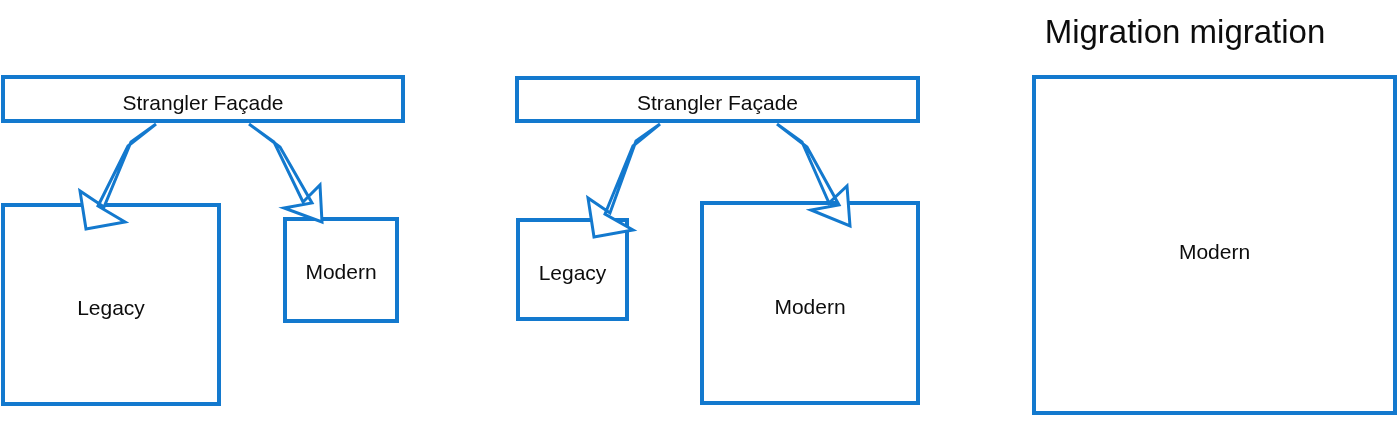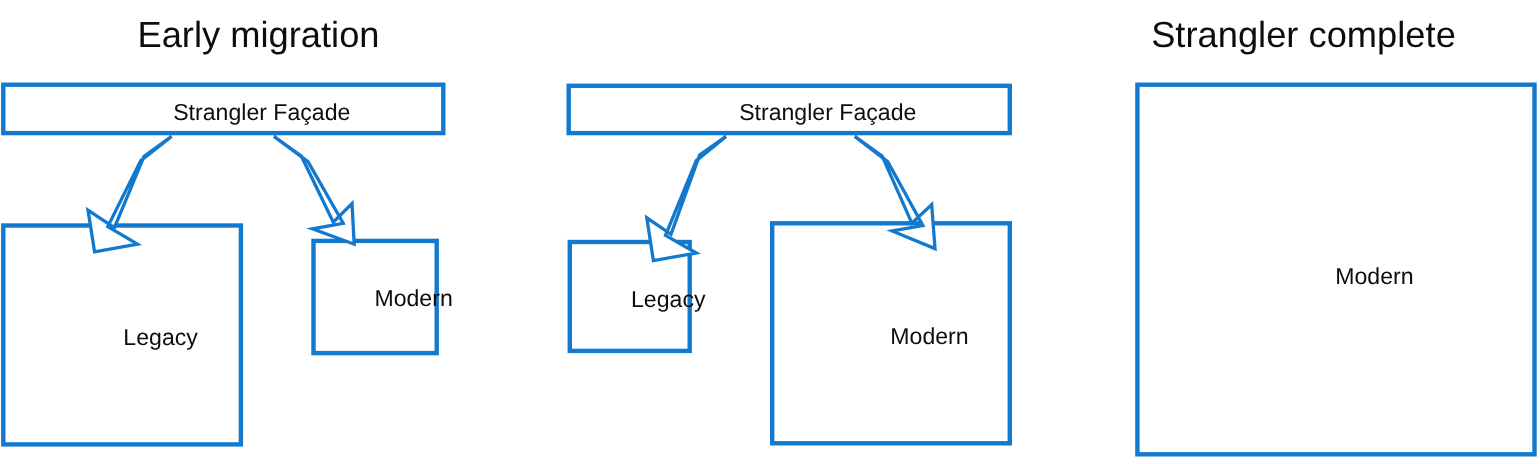--- a/index.html
+++ b/index.html
@@ -51,21 +51,20 @@
   }
   .box-label {
     position: absolute;
     left: 0;
     width: 100%;
     text-align: center;
     font-size: 21px;
     line-height: 26px;
     color: #0d0d0d;
     white-space: nowrap;
-    padding-left: 35px;
   }
   .arrow-layer {
     position: absolute;
     left: 0; top: 0;
     width: 100%;
     height: 422px;
     pointer-events: none;
     overflow: visible;
   }
   .block-arrow {
@@ -75,21 +74,20 @@
     stroke-linejoin: miter;
   }
 </style>
 </head>
 <body>
 
 <div id="diagram">
 
   <div class="panel" id="panel-early">
 
-    <div class="panel-title">Early migration</div>
 
     <div class="box" style="left:1px; top:75px; width:404px; height:48px;">
       <div class="box-label" style="top:11px;">Strangler Façade</div>
     </div>
 
     <div class="box" style="left:1px; top:203px; width:220px; height:203px;">
       <div class="box-label" style="top:88px;">Legacy</div>
     </div>
 
     <div class="box" style="left:283px; top:217px; width:116px; height:106px;">
@@ -122,20 +120,20 @@
     <svg class="arrow-layer" viewBox="0 0 500 422" width="500" height="422">
 
       <polygon class="block-arrow" points="190,124 166,141 140,213 118,198 124,237 163,230 135,214 163,146"></polygon>
 
       <polygon class="block-arrow" points="307,124 332,142 359,203 377,186 380,226 341,210 369,205 337,147"></polygon>
     </svg>
   </div>
 
   <div class="panel" id="panel-complete">
 
-    <div class="panel-title">Strangler complete</div>
+    <div class="panel-title">Migration migration</div>
 
     <div class="box" style="left:62px; top:75px; width:365px; height:340px;">
       <div class="box-label" style="top:160px;">Modern</div>
     </div>
   </div>
 
 </div>
 
 </body></html>

